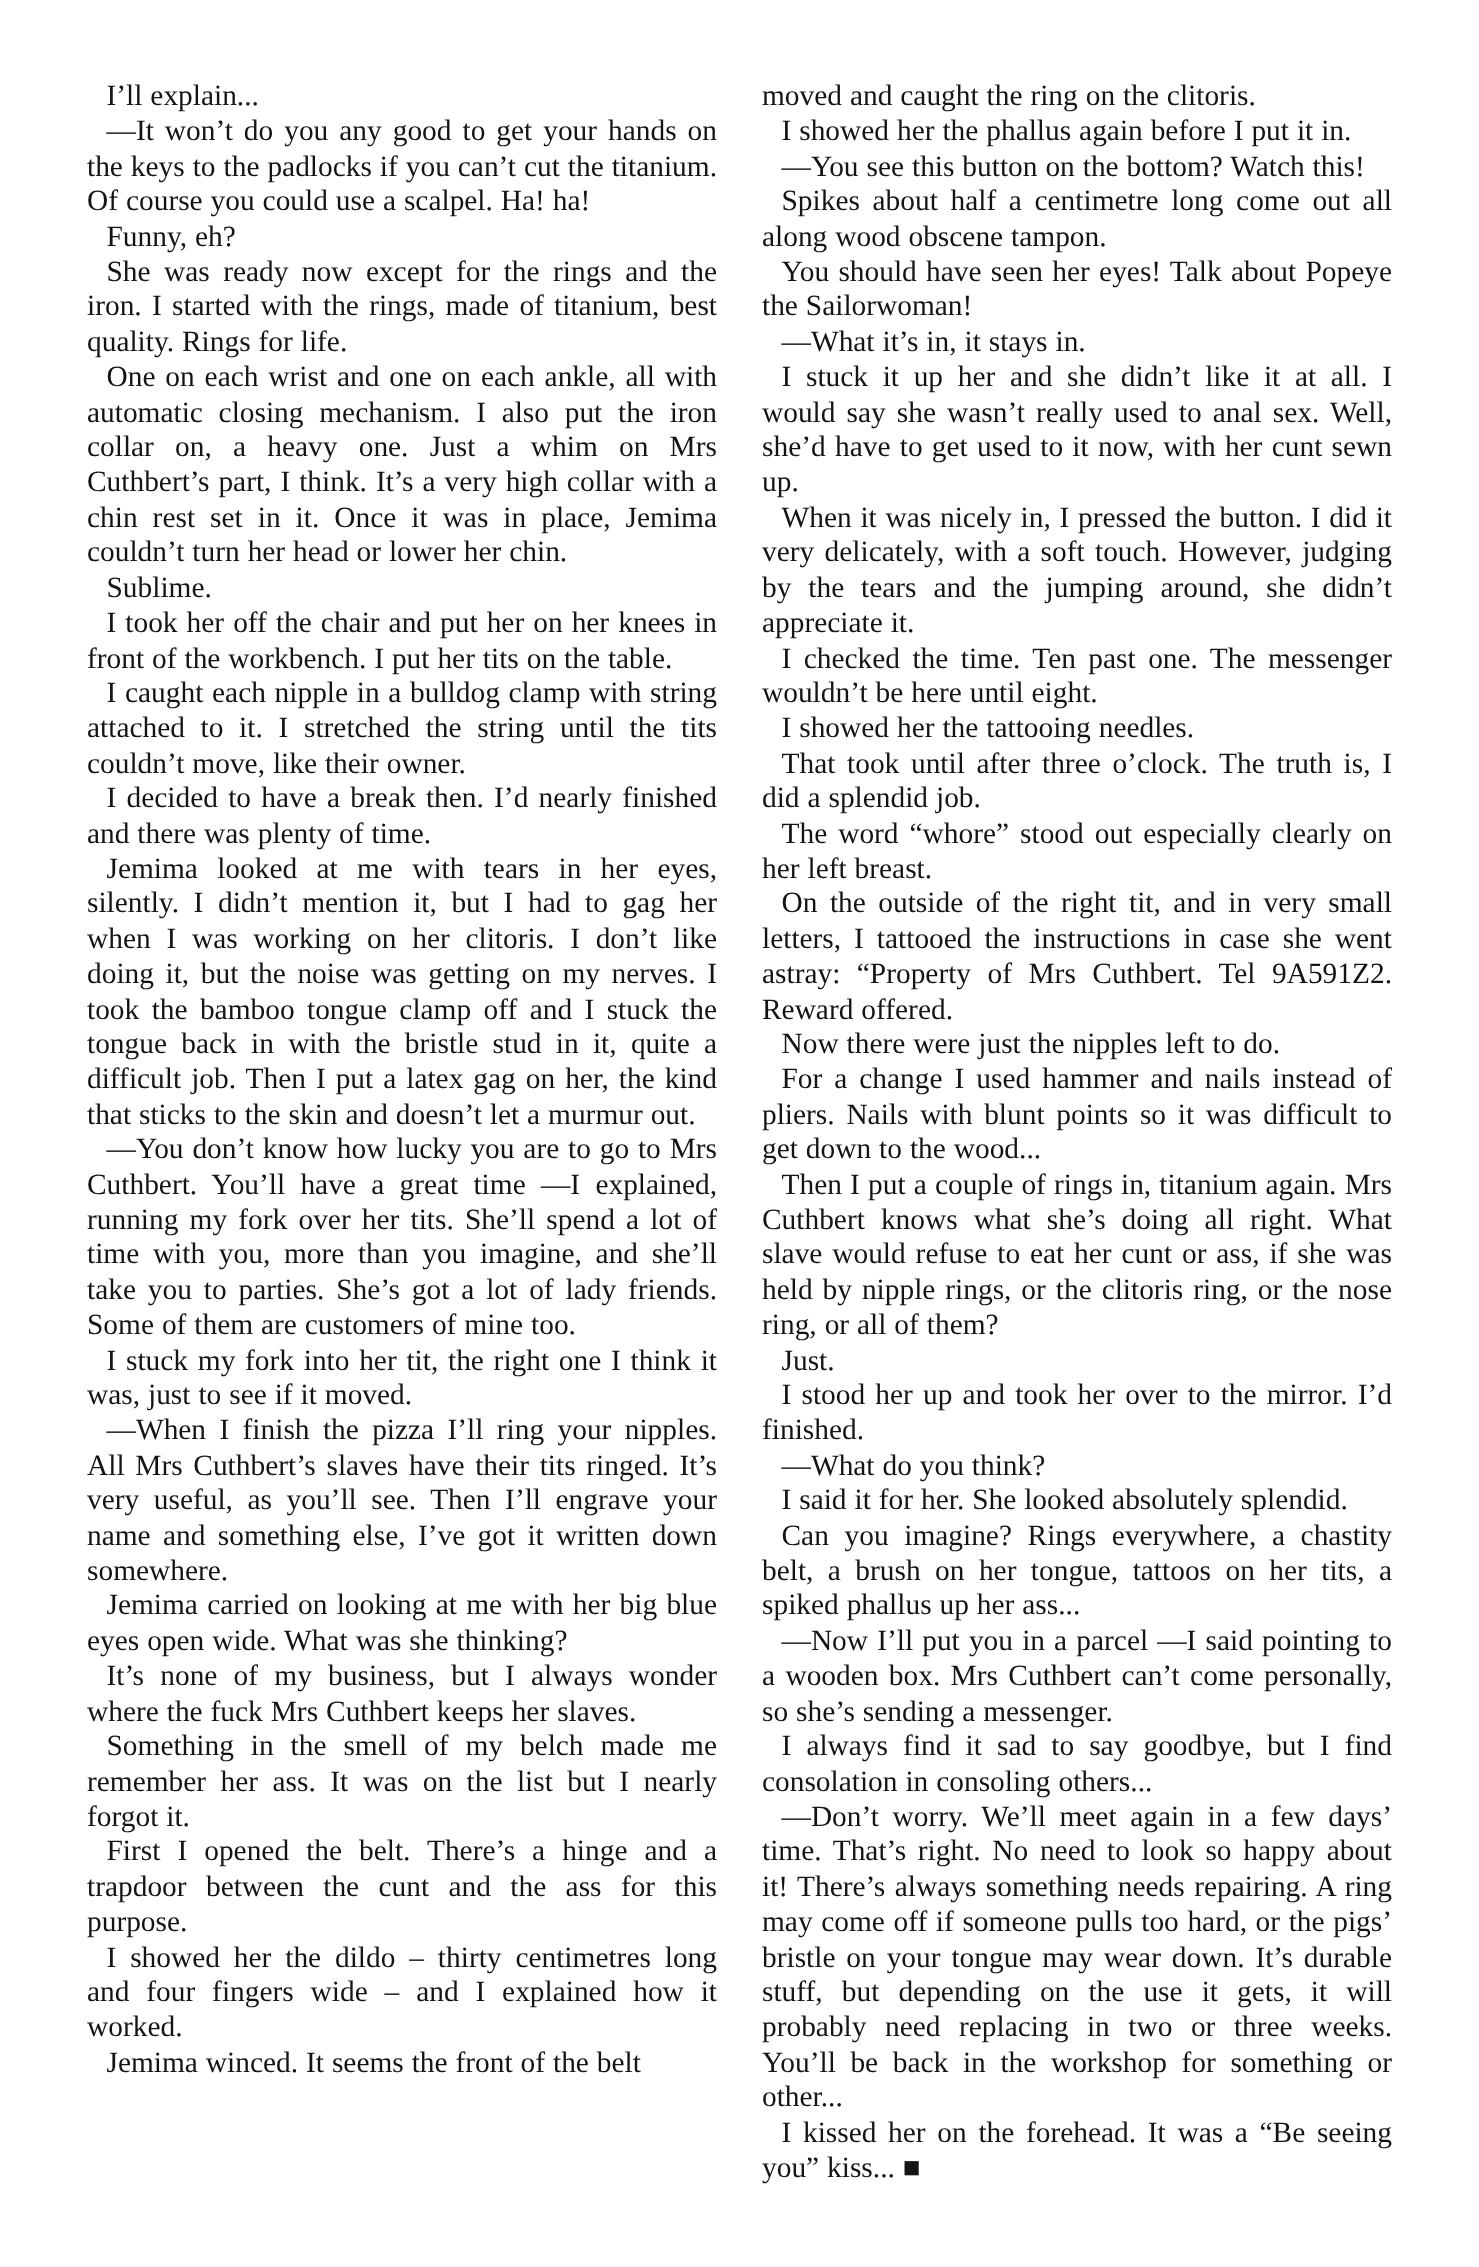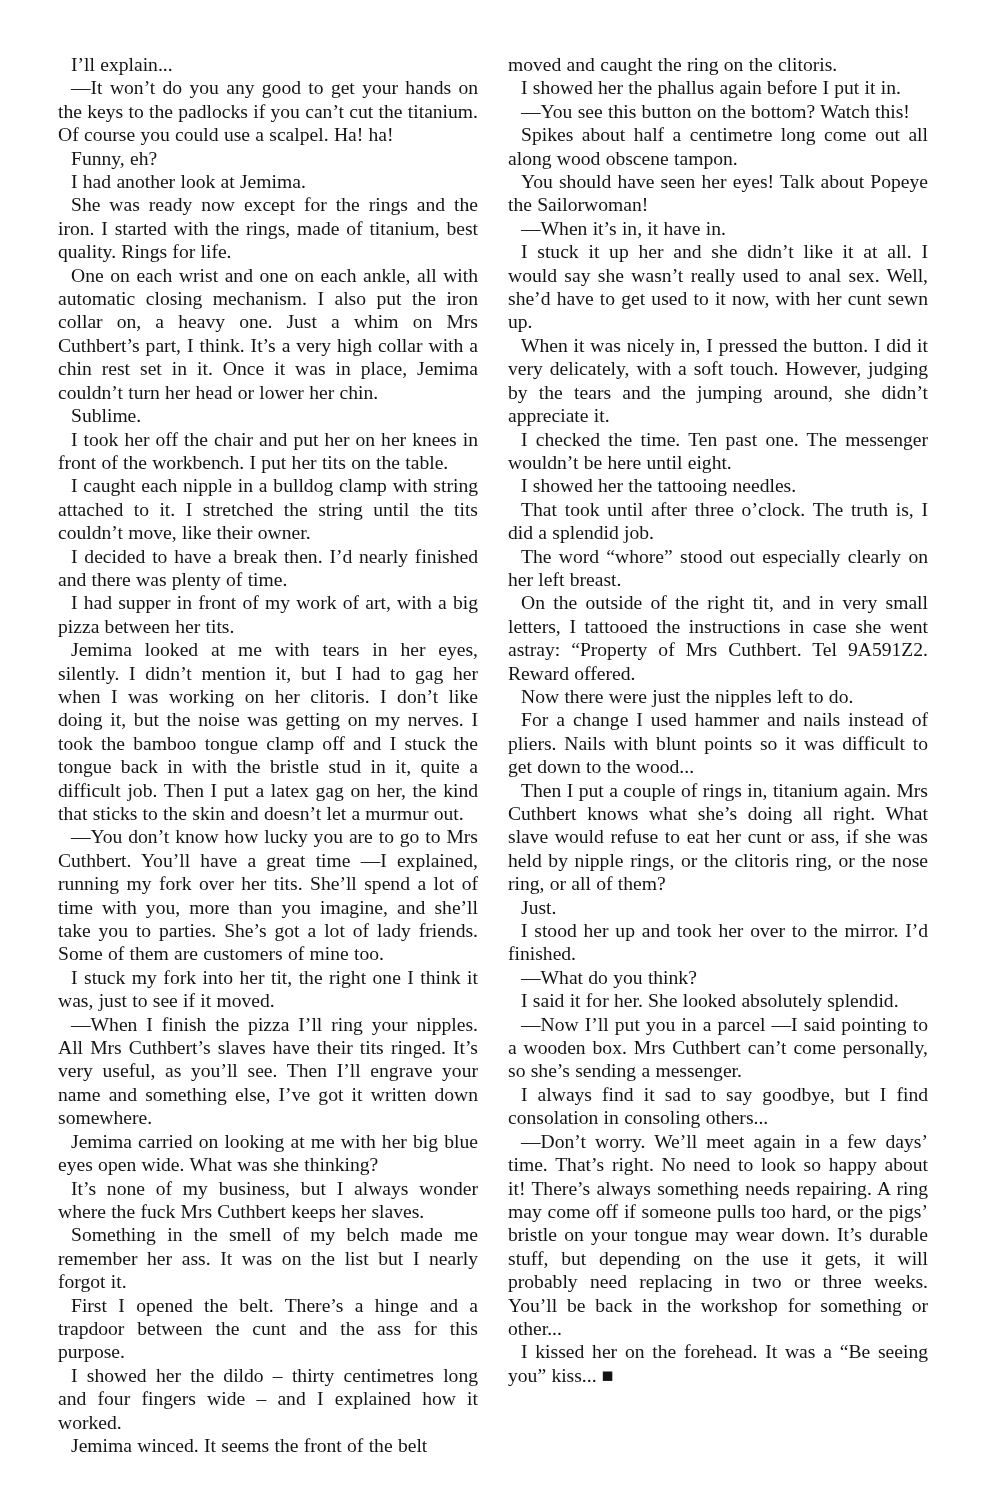--- a/index.html
+++ b/index.html
@@ -35,58 +35,57 @@
   .para.no-indent { text-indent: 0; }
 </style>
 </head>
 <body>
 
 <div class="page">
   <div class="column">
       <p class="para">I’ll explain...</p>
       <p class="para">—It won’t do you any good to get your hands on the keys to the padlocks if you can’t cut the titanium. Of course you could use a scalpel.  Ha! ha!</p>
       <p class="para">Funny, eh?</p>
-      <p class="para">I had another look at Jemima.</p>
       <p class="para">She was ready now except for the rings and the iron.  I started with the rings, made of titanium, best quality.  Rings for life.</p>
       <p class="para">One on each wrist and one on each ankle, all with automatic closing mechanism.  I also put the iron collar on, a heavy one.  Just a whim on Mrs Cuthbert’s part, I think.  It’s a very high collar with a chin rest set in it.  Once it was in place, Jemima couldn’t turn her head or lower her chin.</p>
       <p class="para">Sublime.</p>
       <p class="para">I took her off the chair and put her on her knees in front of the workbench.  I put her tits on the table.</p>
       <p class="para">I caught each nipple in a bulldog clamp with string attached to it.  I stretched the string until the tits couldn’t move, like their owner.</p>
       <p class="para">I decided to have a break then.  I’d nearly finished and there was plenty of time.</p>
-      <p class="para">I had supper in front of my work of art, with a big pizza between her tits.</p>
       <p class="para">Jemima looked at me with tears in her eyes, silently. I didn’t mention it, but I had to gag her when I was working on her clitoris.  I don’t like doing it, but the noise was getting on my nerves.  I took the bamboo tongue clamp off and I stuck the tongue back in with the bristle stud in it, quite a difficult job.  Then I put a latex gag on her, the kind that sticks to the skin and doesn’t let a murmur out.</p>
       <p class="para">—You don’t know how lucky you are to go to Mrs Cuthbert.  You’ll have a great time —I explained, running my fork over her tits.  She’ll spend a lot of time with you, more than you imagine, and she’ll take you to parties.  She’s got a lot of lady friends. Some of them are customers of mine too.</p>
       <p class="para">I stuck my fork into her tit, the right one I think it was, just to see if it moved.</p>
       <p class="para">—When I finish the pizza I’ll ring your nipples.  All Mrs Cuthbert’s slaves have their tits ringed.  It’s very useful, as you’ll see.  Then I’ll engrave your name and something else, I’ve got it written down somewhere.</p>
       <p class="para">Jemima carried on looking at me with her big blue eyes open wide.  What was she thinking?</p>
       <p class="para">It’s none of my business, but I always wonder where the fuck Mrs Cuthbert keeps her slaves.</p>
       <p class="para">Something in the smell of my belch made me remember her ass.  It was on the list but I nearly forgot it.</p>
       <p class="para">First I opened the belt.  There’s a hinge and a trapdoor between the cunt and the ass for this purpose.</p>
       <p class="para">I showed her the dildo – thirty centimetres long and four fingers wide – and I explained how it worked.</p>
       <p class="para">Jemima winced.  It seems the front of the belt</p>
     </div>
   <div class="column">
       <p class="para no-indent">moved and caught the ring on the clitoris.</p>
       <p class="para">I showed her the phallus again before I put it in.</p>
       <p class="para">—You see this button on the bottom? Watch this!</p>
       <p class="para">Spikes about half a centimetre long come out all along wood obscene tampon.</p>
       <p class="para">You should have seen her eyes! Talk about Popeye the Sailorwoman!</p>
-      <p class="para">—When it’s in, it have in.</p>
+      <p class="para">—What it’s in, it stays in.</p>
       <p class="para">I stuck it up her and she didn’t like it at all.  I would say she wasn’t really used to anal sex.  Well, she’d have to get used to it now, with her cunt sewn up.</p>
       <p class="para">When it was nicely in, I pressed the button.  I did it very delicately, with a soft touch.  However, judging by the tears and the jumping around, she didn’t appreciate it.</p>
       <p class="para">I checked the time.  Ten past one.  The messenger wouldn’t be here until eight.</p>
       <p class="para">I showed her the tattooing needles.</p>
       <p class="para">That took until after three o’clock.  The truth is, I did a splendid job.</p>
       <p class="para">The word “whore” stood out especially clearly on her left breast.</p>
       <p class="para">On the outside of the right tit, and in very small letters, I tattooed the instructions in case she went astray:  “Property of Mrs Cuthbert.  Tel 9A591Z2. Reward offered.</p>
       <p class="para">Now there were just the nipples left to do.</p>
       <p class="para">For a change I used hammer and nails instead of pliers.  Nails with blunt points so it was difficult to get down to the wood...</p>
       <p class="para">Then I put a couple of rings in, titanium again. Mrs Cuthbert knows what she’s doing all right. What slave would refuse to eat her cunt or ass, if she was held by nipple rings, or the clitoris ring, or the nose ring, or all of them?</p>
       <p class="para">Just.</p>
       <p class="para">I stood her up and took her over to the mirror.  I’d finished.</p>
       <p class="para">—What do you think?</p>
       <p class="para">I said it for her.  She looked absolutely splendid.</p>
+      <p class="para">Can you imagine? Rings everywhere, a chastity belt, a brush on her tongue, tattoos on her tits, a spiked phallus up her ass...</p>
       <p class="para">—Now I’ll put you in a parcel —I said pointing to a wooden box.  Mrs Cuthbert can’t come personally, so she’s sending a messenger.</p>
       <p class="para">I always find it sad to say goodbye, but I find consolation in consoling others...</p>
       <p class="para">—Don’t worry.  We’ll meet again in a few days’ time.  That’s right.  No need to look so happy about it! There’s always something needs repairing.  A ring may come off if someone pulls too hard, or the pigs’ bristle on your tongue may wear down.  It’s durable stuff, but depending on the use it gets, it will probably need replacing in two or three weeks. You’ll be back in the workshop for something or other...</p>
       <p class="para">I kissed her on the forehead.  It was a “Be seeing you” kiss... ■</p>
     </div>
 </div>
 
 </body></html>

